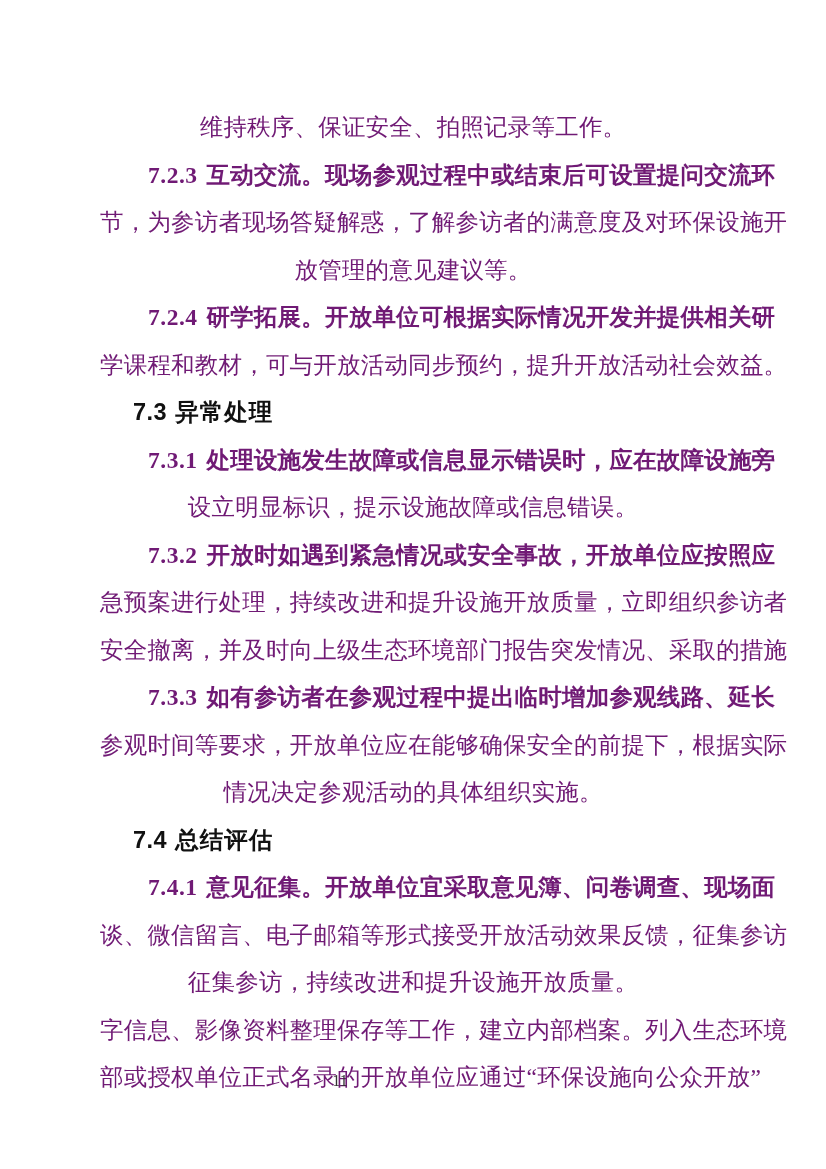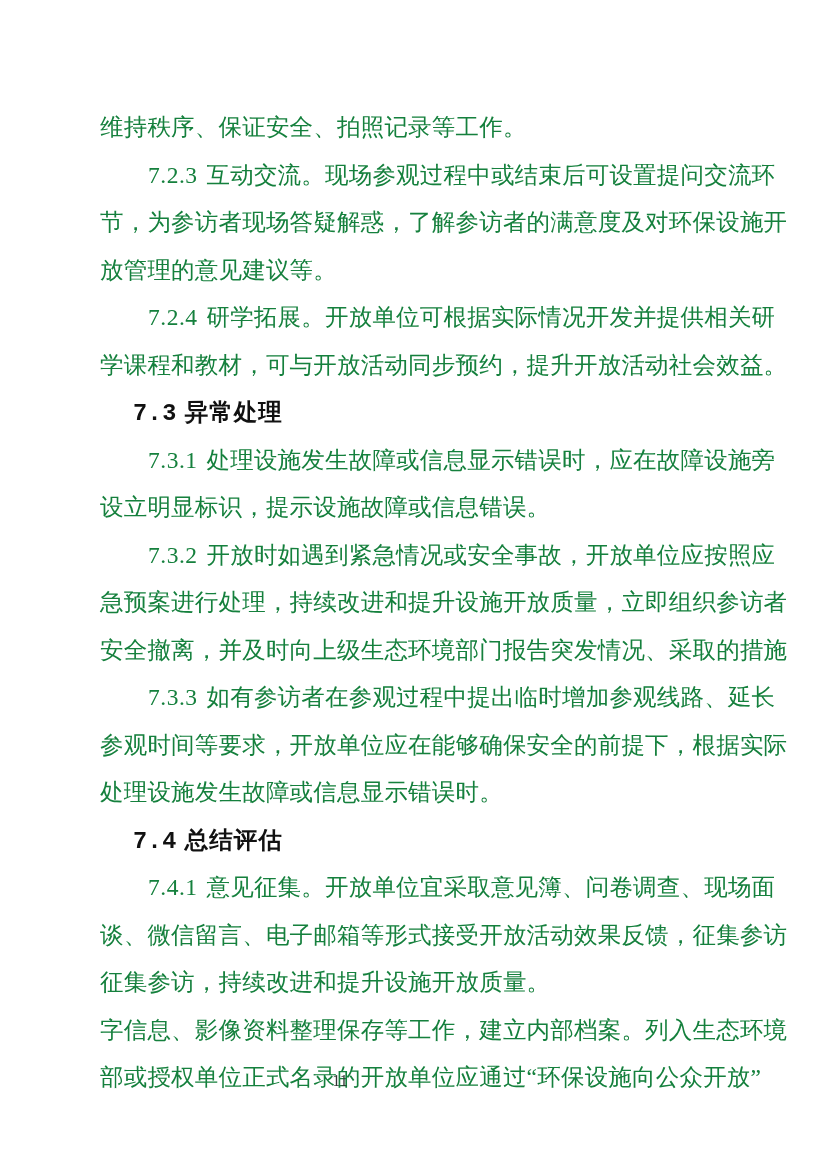--- a/index.html
+++ b/index.html
@@ -32,36 +32,38 @@
     width: 626px;
   }
 
   
   .line {
     height: 47.5px;
     line-height: 47.5px;
     font-size: 23.5px;
     letter-spacing: 0.2px;
     white-space: nowrap;
-    color: #15803d;
+    color: #701a75;
     font-family: "Liberation Serif", "DejaVu Serif", serif;
+    text-align: center;
   }
 
   
   .line.just {
     display: flex;
     justify-content: space-between;
   }
   .line.just > span {
     display: inline-block;
   }
 
   
   .indent {
     padding-left: 48px;
+    font-weight: bold;
   }
 
   
   .num {
     font-family: "Liberation Serif", "DejaVu Serif", serif;
     letter-spacing: 0.5px;
     padding-right: 9px;
   }
 
   
@@ -70,21 +72,21 @@
     line-height: 47.5px;
     font-size: 23.5px;
     font-weight: bold;
     padding-left: 33px;
     white-space: nowrap;
     color: #111111;
     font-family: "Liberation Sans", "DejaVu Sans", sans-serif;
     letter-spacing: 1px;
   }
   .heading .hnum {
-    font-family: Liberation Mono, monospace;
+    font-family: Liberation Sans, sans-serif;
     letter-spacing: 0.5px;
     padding-right: 8px;
   }
 
   #page-number {
     position: absolute;
     left: 0;
     top: 1072px;
     width: 680px;
     text-align: center;
@@ -147,21 +149,21 @@
     </div>
 
     <div class="line just indent">
       <span class="num">7.3.3</span>
       <span>如有参访者在参观过程中提出临时增加参观线路、延长</span>
     </div>
     <div class="line">
       <span>参观时间等要求，开放单位应在能够确保安全的前提下，根据实际</span>
     </div>
     <div class="line">
-      <span>处理设施发生故障或信息显示错误时。</span>
+      <span>情况决定参观活动的具体组织实施。</span>
     </div>
 
     <div class="heading">
       <span class="hnum">7.4</span><span>总结评估</span>
     </div>
 
     <div class="line just indent">
       <span class="num">7.4.1</span>
       <span>意见征集。开放单位宜采取意见簿、问卷调查、现场面</span>
     </div>

